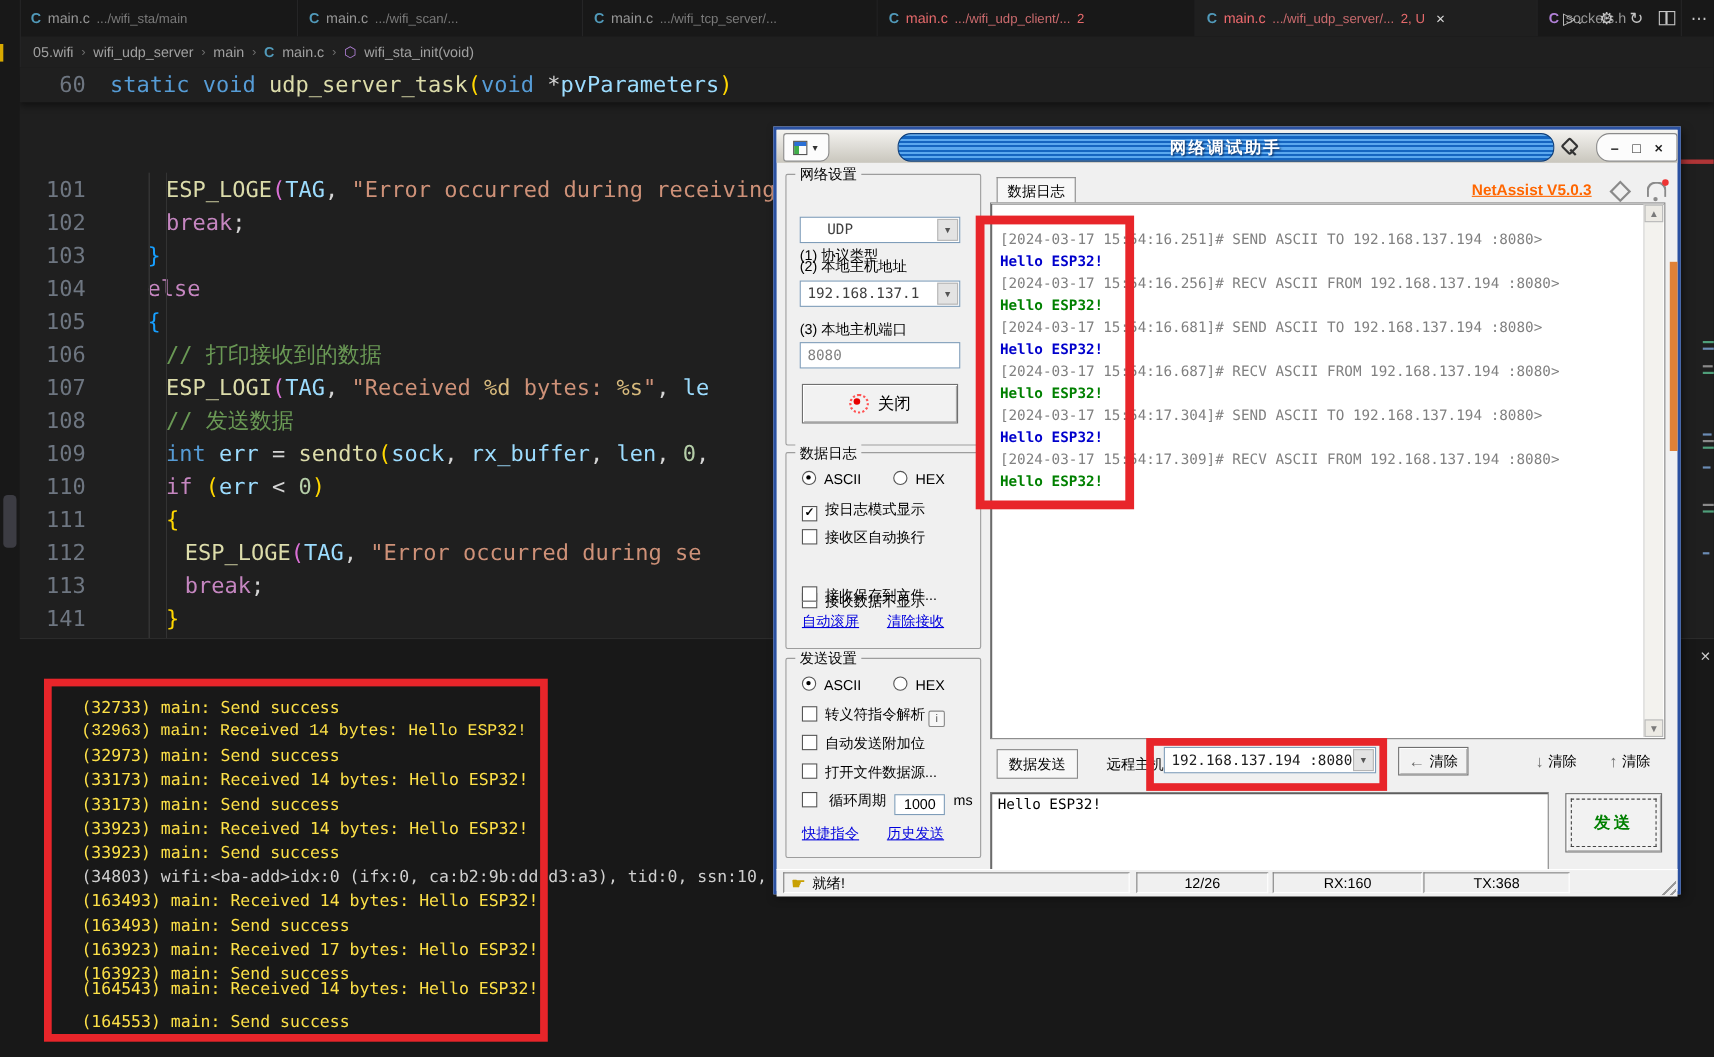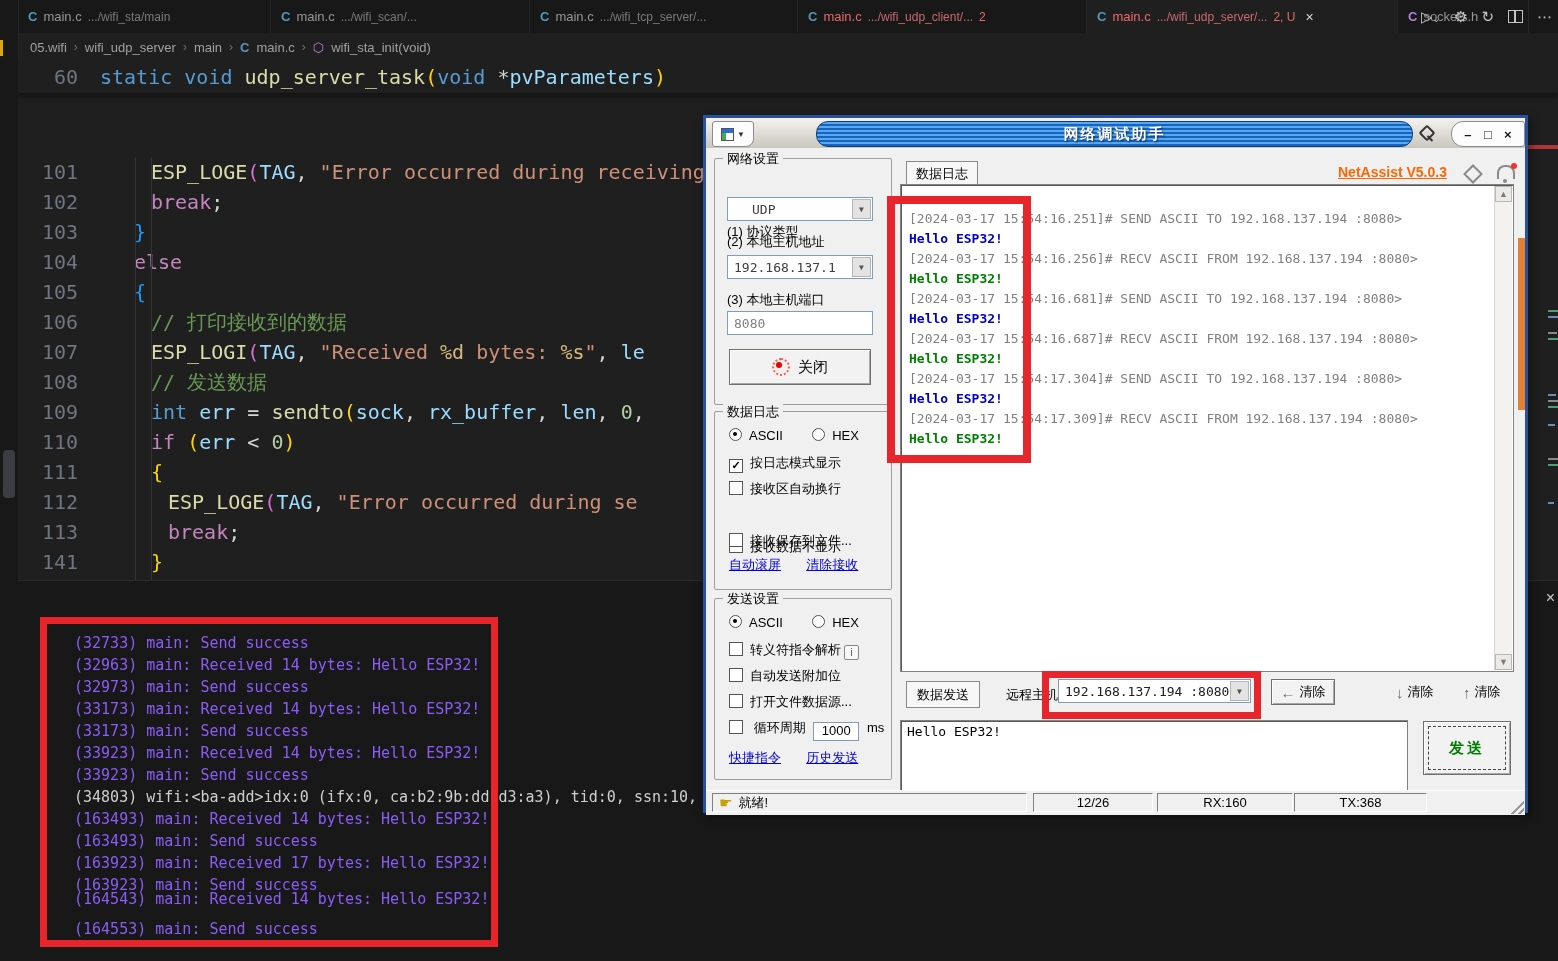--- a/index.html
+++ b/index.html
@@ -57,21 +57,21 @@
   
   #panel{left:18px;top:580px;width:1540px;height:381px;background:#181818;border-top:1px solid #2b2b2b;}
   #panel-tabs{position:absolute;left:22px;top:5px;display:flex;gap:26px;align-items:center;height:26px;}
   .ptab{font-size:13px;color:#969696;display:flex;align-items:center;gap:7px;cursor:pointer;}
   .ptab.active{color:#e7e7e7;}
   .pbadge{background:#616161;color:#f2f2f2;border-radius:9px;font-size:11px;min-width:18px;height:18px;
     display:flex;align-items:center;justify-content:center;}
   #panel-close{position:absolute;right:3px;top:8px;color:#cccccc;font-size:16px;cursor:pointer;}
   #term{position:absolute;left:0;top:37px;width:100%;height:344px;}
   .tline{position:absolute;left:56px;height:22px;font-family:"DejaVu Sans Mono","Liberation Mono",monospace;
-    font-size:15px;line-height:22px;white-space:pre;color:#8b5cf6;}
+    font-size:15px;line-height:22px;white-space:pre;color:#fde047;}
   .tline.white{color:#cfcfcf;}
 
   
   .redrect{border:7px solid #e8252a;box-sizing:border-box;background:transparent;}
   #rect-terminal{left:40px;top:617px;width:458px;height:330px;z-index:20;}
   #rect-log{left:887px;top:196px;width:144px;height:267px;z-index:40;border-width:8px;}
   #rect-host{left:1042px;top:671px;width:219px;height:48px;z-index:40;}
 
   
   #na{left:703px;top:115px;width:825px;height:698px;z-index:30;background:#f0f0f0;
@@ -303,21 +303,21 @@
         <div class="mark" style="top: 188px; left: 2px; width: 23.403px; background: rgb(79, 158, 122);"></div>
         <div class="mark" style="top: 226px; left: 2px; width: 6.45146px; background: rgb(107, 140, 181);"></div>
       </div>
   </div>
 
   <div id="panel" class="abs">
     <div id="panel-close">×</div>
     <div id="term">
       <div id="term-lines">
           <div class="tline" style="top: 14px;">(32733) main: Send success</div>
-          <div class="tline" style="top: 36px;">(32963) main: Received 14 bytes: Hello ESP32!</div>
+          <div class="tline" style="top: 36px; font-family: Liberation Mono, monospace;">(32963) main: Received 14 bytes: Hello ESP32!</div>
           <div class="tline" style="top: 58px;">(32973) main: Send success</div>
           <div class="tline" style="top: 80px;">(33173) main: Received 14 bytes: Hello ESP32!</div>
           <div class="tline" style="top: 102px;">(33173) main: Send success</div>
           <div class="tline" style="top: 124px;">(33923) main: Received 14 bytes: Hello ESP32!</div>
           <div class="tline" style="top: 146px;">(33923) main: Send success</div>
           <div class="tline white" style="top: 168px;">(34803) wifi:&lt;ba-add&gt;idx:0 (ifx:0, ca:b2:9b:dd:d3:a3), tid:0, ssn:10, w</div>
           <div class="tline" style="top: 190px;">(163493) main: Received 14 bytes: Hello ESP32!</div>
           <div class="tline" style="top: 212px;">(163493) main: Send success</div>
           <div class="tline" style="top: 234px;">(163923) main: Received 17 bytes: Hello ESP32!</div>
           <div class="tline" style="top: 256px;">(163923) main: Send success</div>

